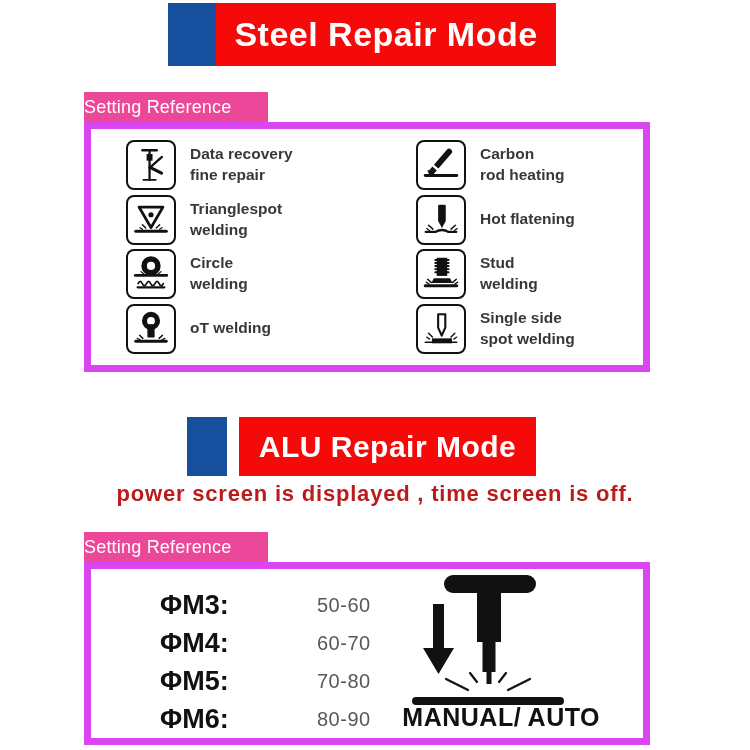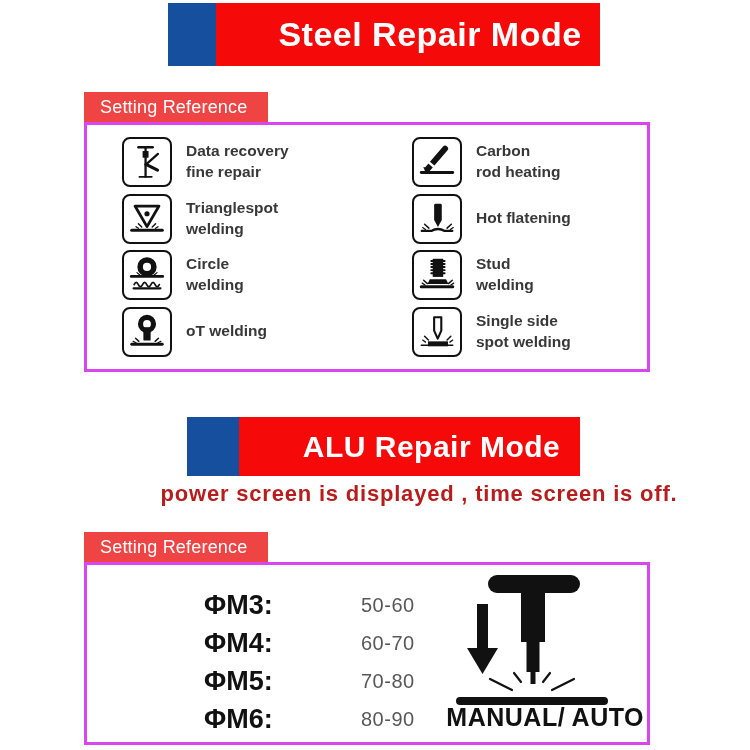--- a/index.html
+++ b/index.html
@@ -1,39 +1,39 @@
 <!DOCTYPE html>
 <html><head>
 <meta charset="utf-8">
 <style>
   html,body{margin:0;padding:0;}
   body{
     width:750px;height:750px;position:relative;background:#ffffff;
     font-family:"Liberation Sans", sans-serif;overflow:hidden;
   }
-  .abs{position:absolute;padding-left:44px;}
+  .abs{position:absolute;}
   
   .banner-blue{background:#164f9e;}
   .banner-red{
     background:#f50909;color:#ffffff;display:flex;align-items:center;justify-content:center;
     font-weight:bold;
   }
   .banner1-blue{left:168px;top:3px;width:48px;height:63px;}
   .banner1-red{left:216px;top:3px;width:340px;height:63px;font-size:34px;letter-spacing:0.5px;}
   .banner2-blue{left:187px;top:417px;width:40px;height:59px;}
   .banner2-red{left:227px;top:417px;width:297px;height:59px;font-size:30px;letter-spacing:0.5px;margin-left:12px;}
   
   .setref{
-    background:#ef4444;color:#ffffff;font-size:18px;line-height:30px;
-    width:184px;height:34px;padding-left:16px;box-sizing:border-box;letter-spacing:0.2px;
+    background:#ec4899;color:#ffffff;font-size:18px;line-height:30px;
+    width:184px;height:34px;padding-left:0;box-sizing:border-box;letter-spacing:0.2px;
   }
   .setref1{left:84px;top:92px;}
   .setref2{left:84px;top:532px;}
   
-  .refbox{border:3px solid #d946ef;background:#ffffff;box-sizing:border-box;}
+  .refbox{border:7px solid #d946ef;background:#ffffff;box-sizing:border-box;}
   .box1{left:84px;top:122px;width:566px;height:250px;
         display:grid;grid-template-columns:290px 1fr;grid-template-rows:repeat(4,1fr);
         grid-auto-flow:column;padding:9px 0 9px 35px;}
   .box2{left:84px;top:562px;width:566px;height:183px;}
   
   .ref-item{display:flex;align-items:center;gap:14px;}
   .icon-frame{
     width:50px;height:50px;flex:0 0 50px;border:2.5px solid #111;border-radius:8px;
     background:#fff;box-sizing:border-box;display:flex;align-items:center;justify-content:center;
   }

